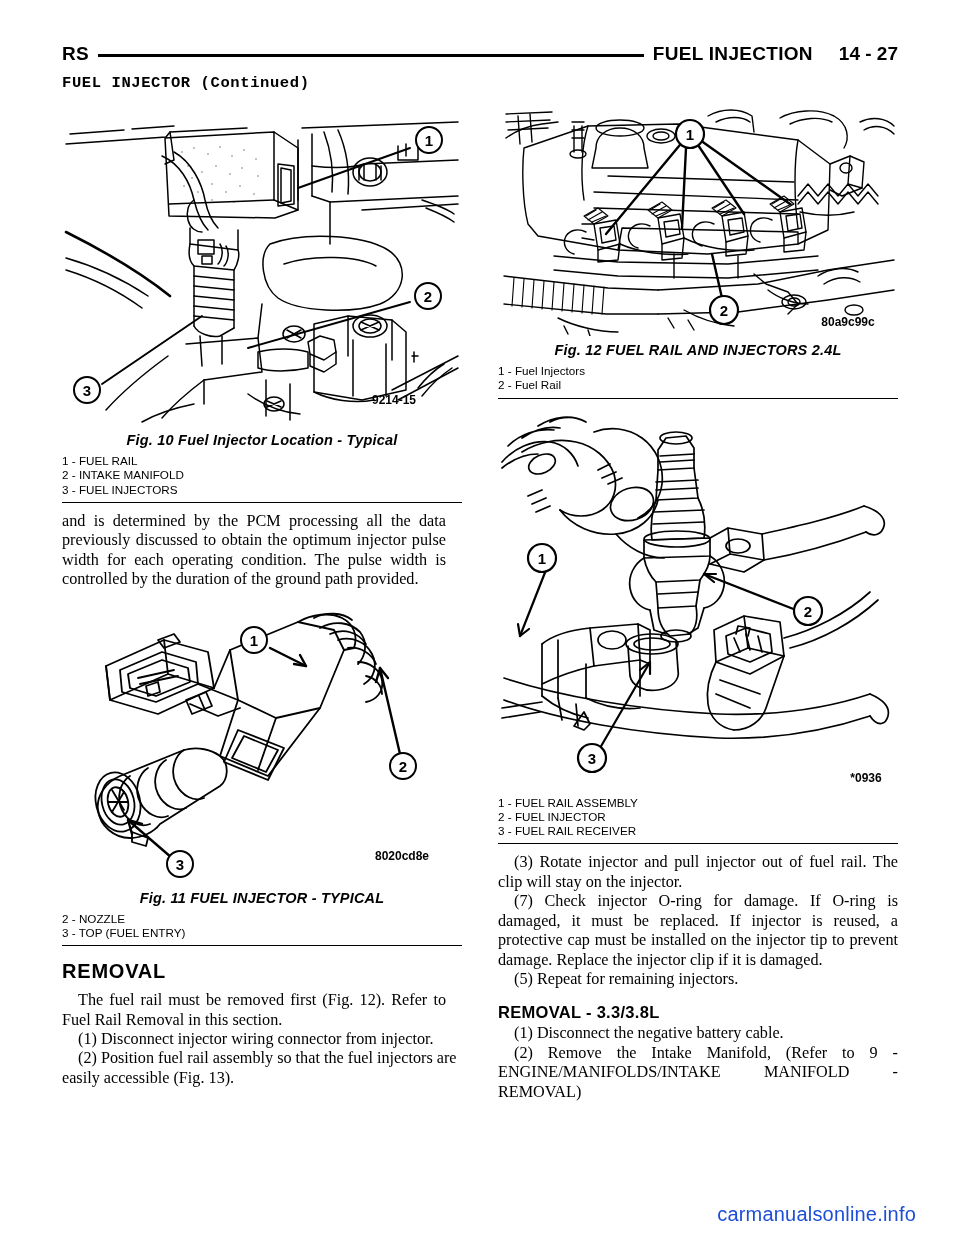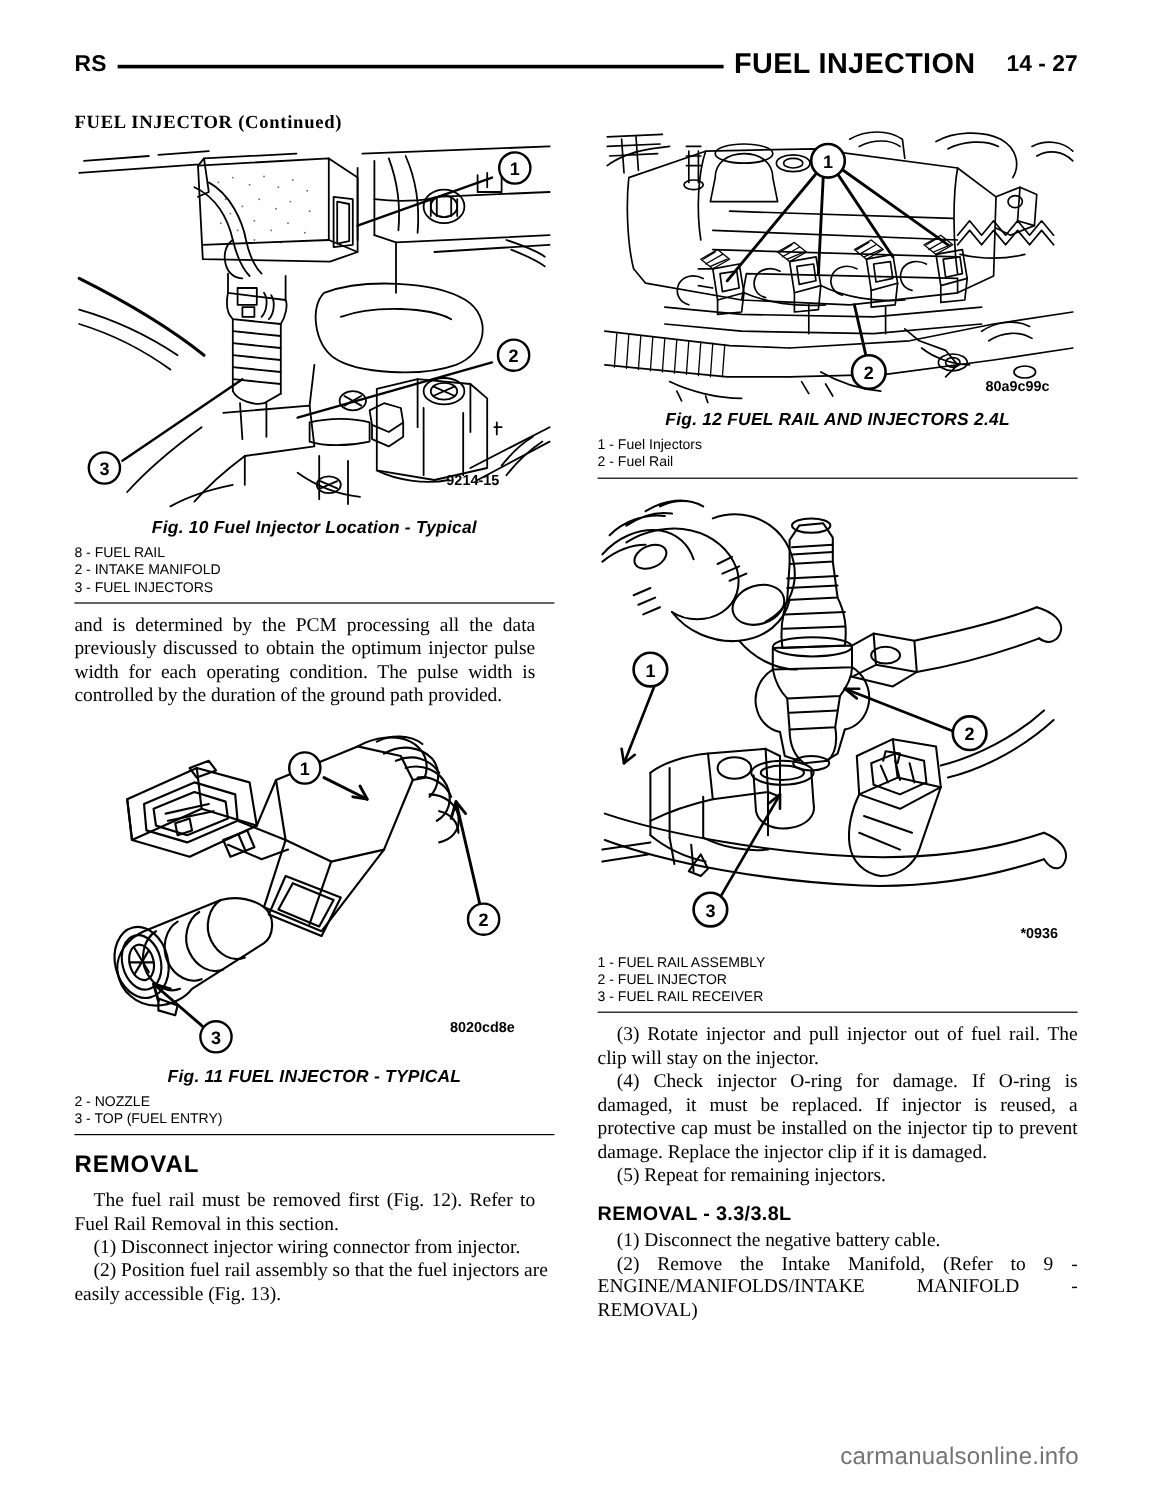--- a/index.html
+++ b/index.html
@@ -41,42 +41,41 @@
   }
   .hdr-rule {
     flex: 1 1 auto;
     height: 3px;
     background: #000;
     margin: 2px 9px 0 9px;
   }
   .hdr-right {
     font-family: "Liberation Sans", sans-serif;
     font-weight: bold;
-    font-size: 24px;
+    font-size: 19px;
     letter-spacing: 0.3px;
     white-space: nowrap;
   }
   .hdr-page {
     font-family: "Liberation Sans", sans-serif;
     font-weight: bold;
     font-size: 19px;
     margin-left: 26px;
     white-space: nowrap;
     text-align: right;
   }
 
   .subhead {
     position: absolute;
     left: 62px;
     top: 74px;
-    font-family: Liberation Serif, serif;
+    font-family: Liberation Mono, monospace;
     font-weight: bold;
     font-size: 15.5px;
     letter-spacing: 0.6px;
-    margin-top: 20px;
   }
 
   
   .col {
     position: absolute;
     top: 104px;
     width: 400px;
   }
   .col-left  { left: 62px; }
   .col-right { left: 498px; }
@@ -153,25 +152,25 @@
   }
   .callout-num {
     font-family: "Liberation Sans", sans-serif;
     font-weight: bold;
     font-size: 15px;
   }
 
   
   .watermark {
     position: absolute;
-    right: 61px;
+    right: 44px;
     bottom: 16px;
     font-family: "Liberation Sans", sans-serif;
     font-size: 20px;
-    color: #737373;
+    color: #1d4ed8;
     letter-spacing: 0.2px;
   }
 </style>
 </head>
 <body>
 
 <div class="page">
 
   <div class="header">
     <span class="hdr-left">RS</span>
@@ -310,21 +309,21 @@
           <text class="callout-num" x="366" y="198" text-anchor="middle">2</text>
           <circle cx="25" cy="286" r="13" fill="#fff" stroke="#000" stroke-width="2"></circle>
           <text class="callout-num" x="25" y="292" text-anchor="middle">3</text>
         </g>
         <text class="art-id" x="332" y="300" text-anchor="middle">9214-15</text>
       </svg>
     </div>
 
     <div class="fig-caption">Fig. 10 Fuel Injector Location - Typical</div>
     <div class="fig-legend">
-      <div>8 - FUEL RAIL</div>
+      <div>1 - FUEL RAIL</div>
       <div>2 - INTAKE MANIFOLD</div>
       <div>3 - FUEL INJECTORS</div>
     </div>
     <hr class="fig-rule">
 
     <p class="body">and is determined by the PCM processing all the data previously discussed to obtain the optimum injector pulse width for each operating condition. The pulse width is controlled by the duration of the ground path provided.</p>
 
     <div class="figure" style="margin-top:14px;">
       <svg width="400" height="280" viewBox="0 0 400 280" xmlns="http://www.w3.org/2000/svg">
         <g fill="none" stroke="#000" stroke-width="1.8" stroke-linecap="round" stroke-linejoin="round">
@@ -647,21 +646,21 @@
     </div>
 
     <div class="fig-legend">
       <div>1 - FUEL RAIL ASSEMBLY</div>
       <div>2 - FUEL INJECTOR</div>
       <div>3 - FUEL RAIL RECEIVER</div>
     </div>
     <hr class="fig-rule">
 
     <p class="step">(3) Rotate injector and pull injector out of fuel rail. The clip will stay on the injector.</p>
-    <p class="step">(4) Check injector O-ring for damage. If O-ring is damaged, it must be replaced. If injector is reused, a protective cap must be installed on the injector tip to prevent damage. Replace the injector clip if it is damaged.</p>
+    <p class="step">(7) Check injector O-ring for damage. If O-ring is damaged, it must be replaced. If injector is reused, a protective cap must be installed on the injector tip to prevent damage. Replace the injector clip if it is damaged.</p>
     <p class="step last">(5) Repeat for remaining injectors.</p>
 
     <h3 class="sub" style="margin-top:14px;">REMOVAL - 3.3/3.8L</h3>
     <p class="step last">(1) Disconnect the negative battery cable.</p>
     <p class="step">(2) Remove the Intake Manifold, (Refer to 9 - ENGINE/MANIFOLDS/INTAKE MANIFOLD - REMOVAL)</p>
   </div>
 
   <div class="watermark">carmanualsonline.info</div>
 </div>
 

